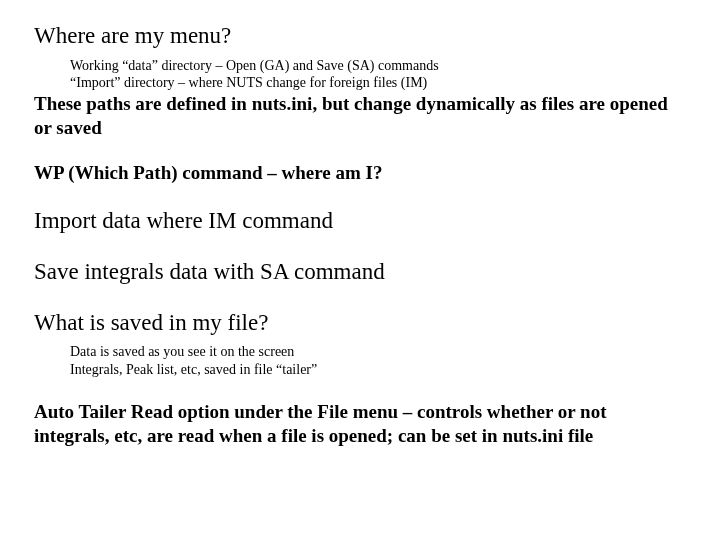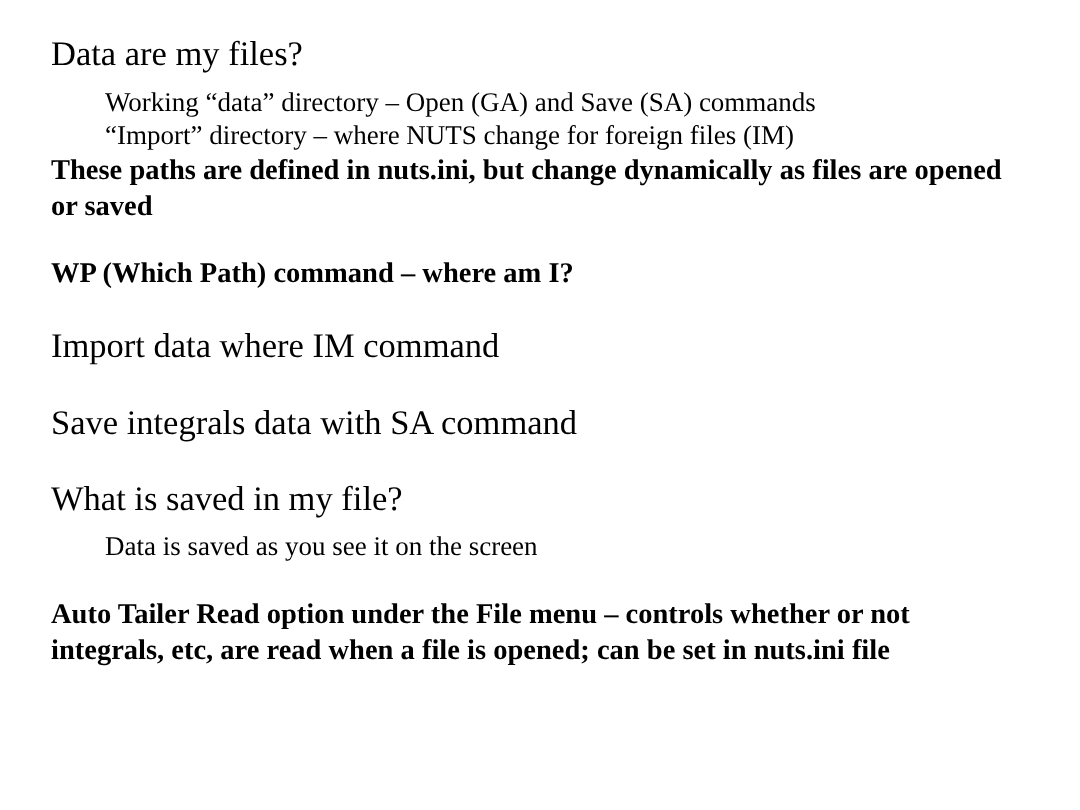--- a/index.html
+++ b/index.html
@@ -14,21 +14,21 @@
   .page {
     padding: 22px 34px 0 34px;
   }
   .heading {
     font-size: 23px;
     line-height: 1.25;
     margin: 0;
     display: block;
   }
   .sub {
-    font-size: 18px;
+    font-size: 14px;
     line-height: 1.25;
     margin: 0;
     padding-left: 36px;
     display: block;
   }
   .body {
     font-size: 19px;
     line-height: 1.25;
     margin: 0;
     padding: 0;
@@ -36,34 +36,35 @@
     font-weight: bold;
   }
   .gap-small { height: 6px; }
   .gap-med   { height: 22px; }
 </style>
 </head>
 <body>
 
 <div class="page">
 
-  <span class="heading">Data are my files?</span>
+  <span class="heading">Where are my menu?</span>
   <div class="gap-small"></div>
   <span class="sub">Working “data” directory – Open (GA) and Save (SA)  commands</span>
   <span class="sub">“Import” directory – where NUTS change for foreign files (IM)</span>
   <span class="body">These paths are defined in nuts.ini, but change dynamically as files are opened or saved</span>
   <div class="gap-med"></div>
   <span class="body">WP (Which Path) command – where am I?</span>
 
   <div class="gap-med"></div>
   <span class="heading">Import data where IM command</span>
 
   <div class="gap-med"></div>
   <span class="heading">Save integrals data with SA command</span>
 
   <div class="gap-med"></div>
   <span class="heading">What is saved in my file?</span>
   <div class="gap-small"></div>
   <span class="sub">Data is saved as you see it on the screen</span>
+  <span class="sub">Integrals, Peak list, etc, saved in file “tailer”</span>
   <div class="gap-med"></div>
   <span class="body">Auto Tailer Read option under the File menu – controls whether or not integrals, etc, are read when a file is opened; can be set in nuts.ini file</span>
 
 </div>
 
 </body></html>

